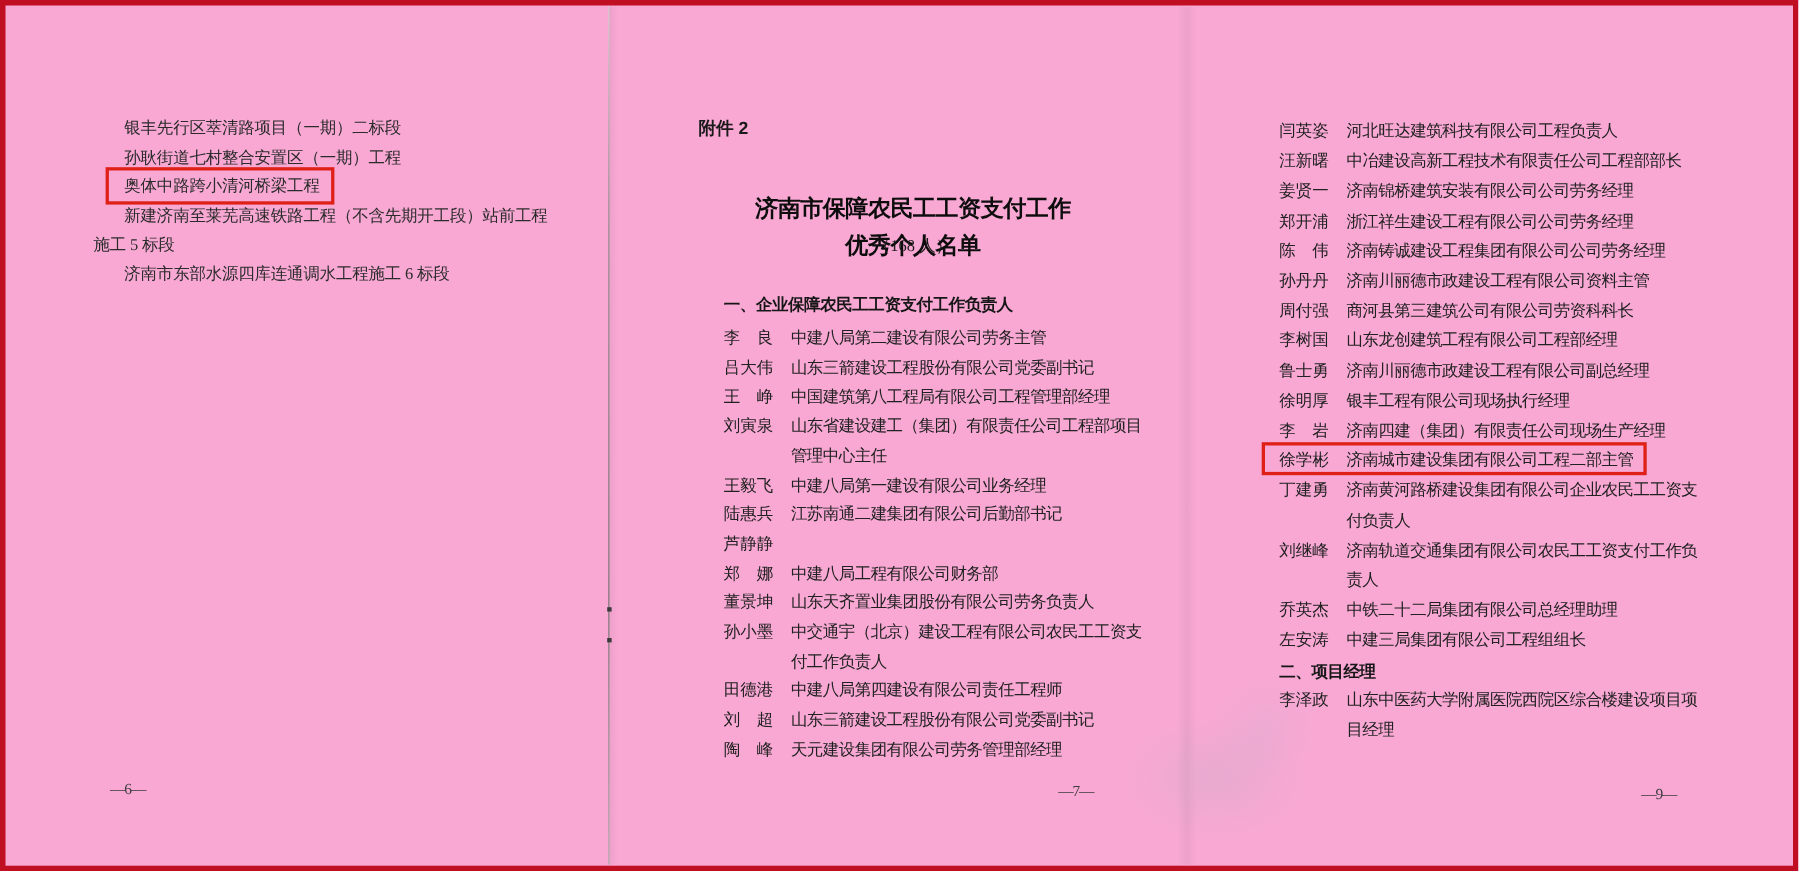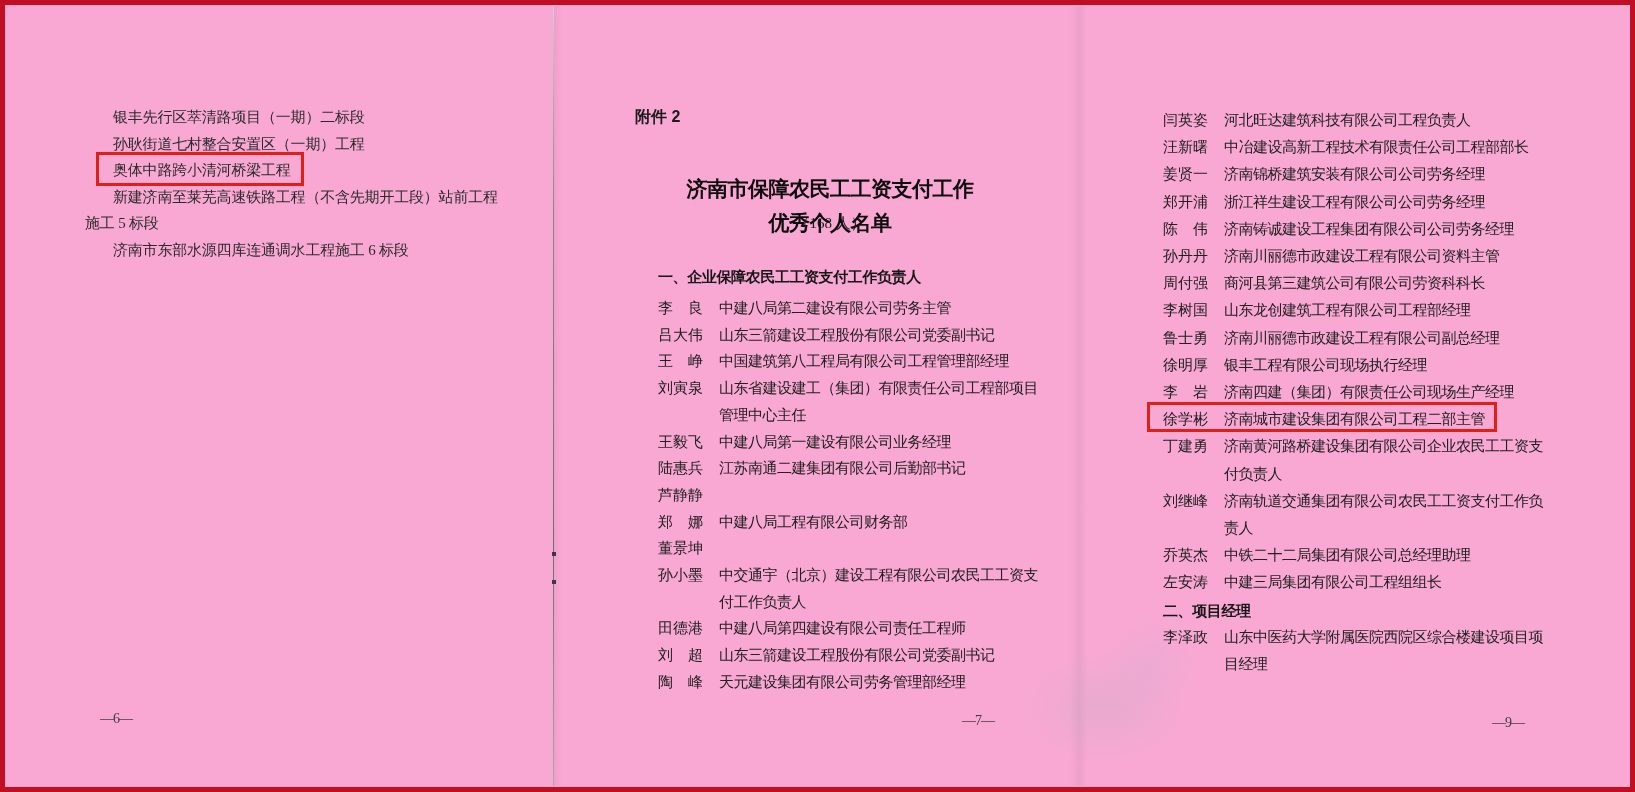--- a/index.html
+++ b/index.html
@@ -146,20 +146,23 @@
           <span class="pname">芦静静</span>
         </div>
         <div class="row">
           <span class="pname">郑　娜</span>
           <div class="pdesc">
             <div class="dline">中建八局工程有限公司财务部</div>
           </div>
         </div>
         <div class="row">
           <span class="pname">董景坤</span>
+          <div class="pdesc">
+            <div class="dline">山东天齐置业集团股份有限公司劳务负责人</div>
+          </div>
         </div>
         <div class="row">
           <span class="pname">孙小墨</span>
           <div class="pdesc">
             <div class="dline">中交通宇（北京）建设工程有限公司农民工工资支</div>
             <div class="dline">付工作负责人</div>
           </div>
         </div>
         <div class="row">
           <span class="pname">田德港</span>

